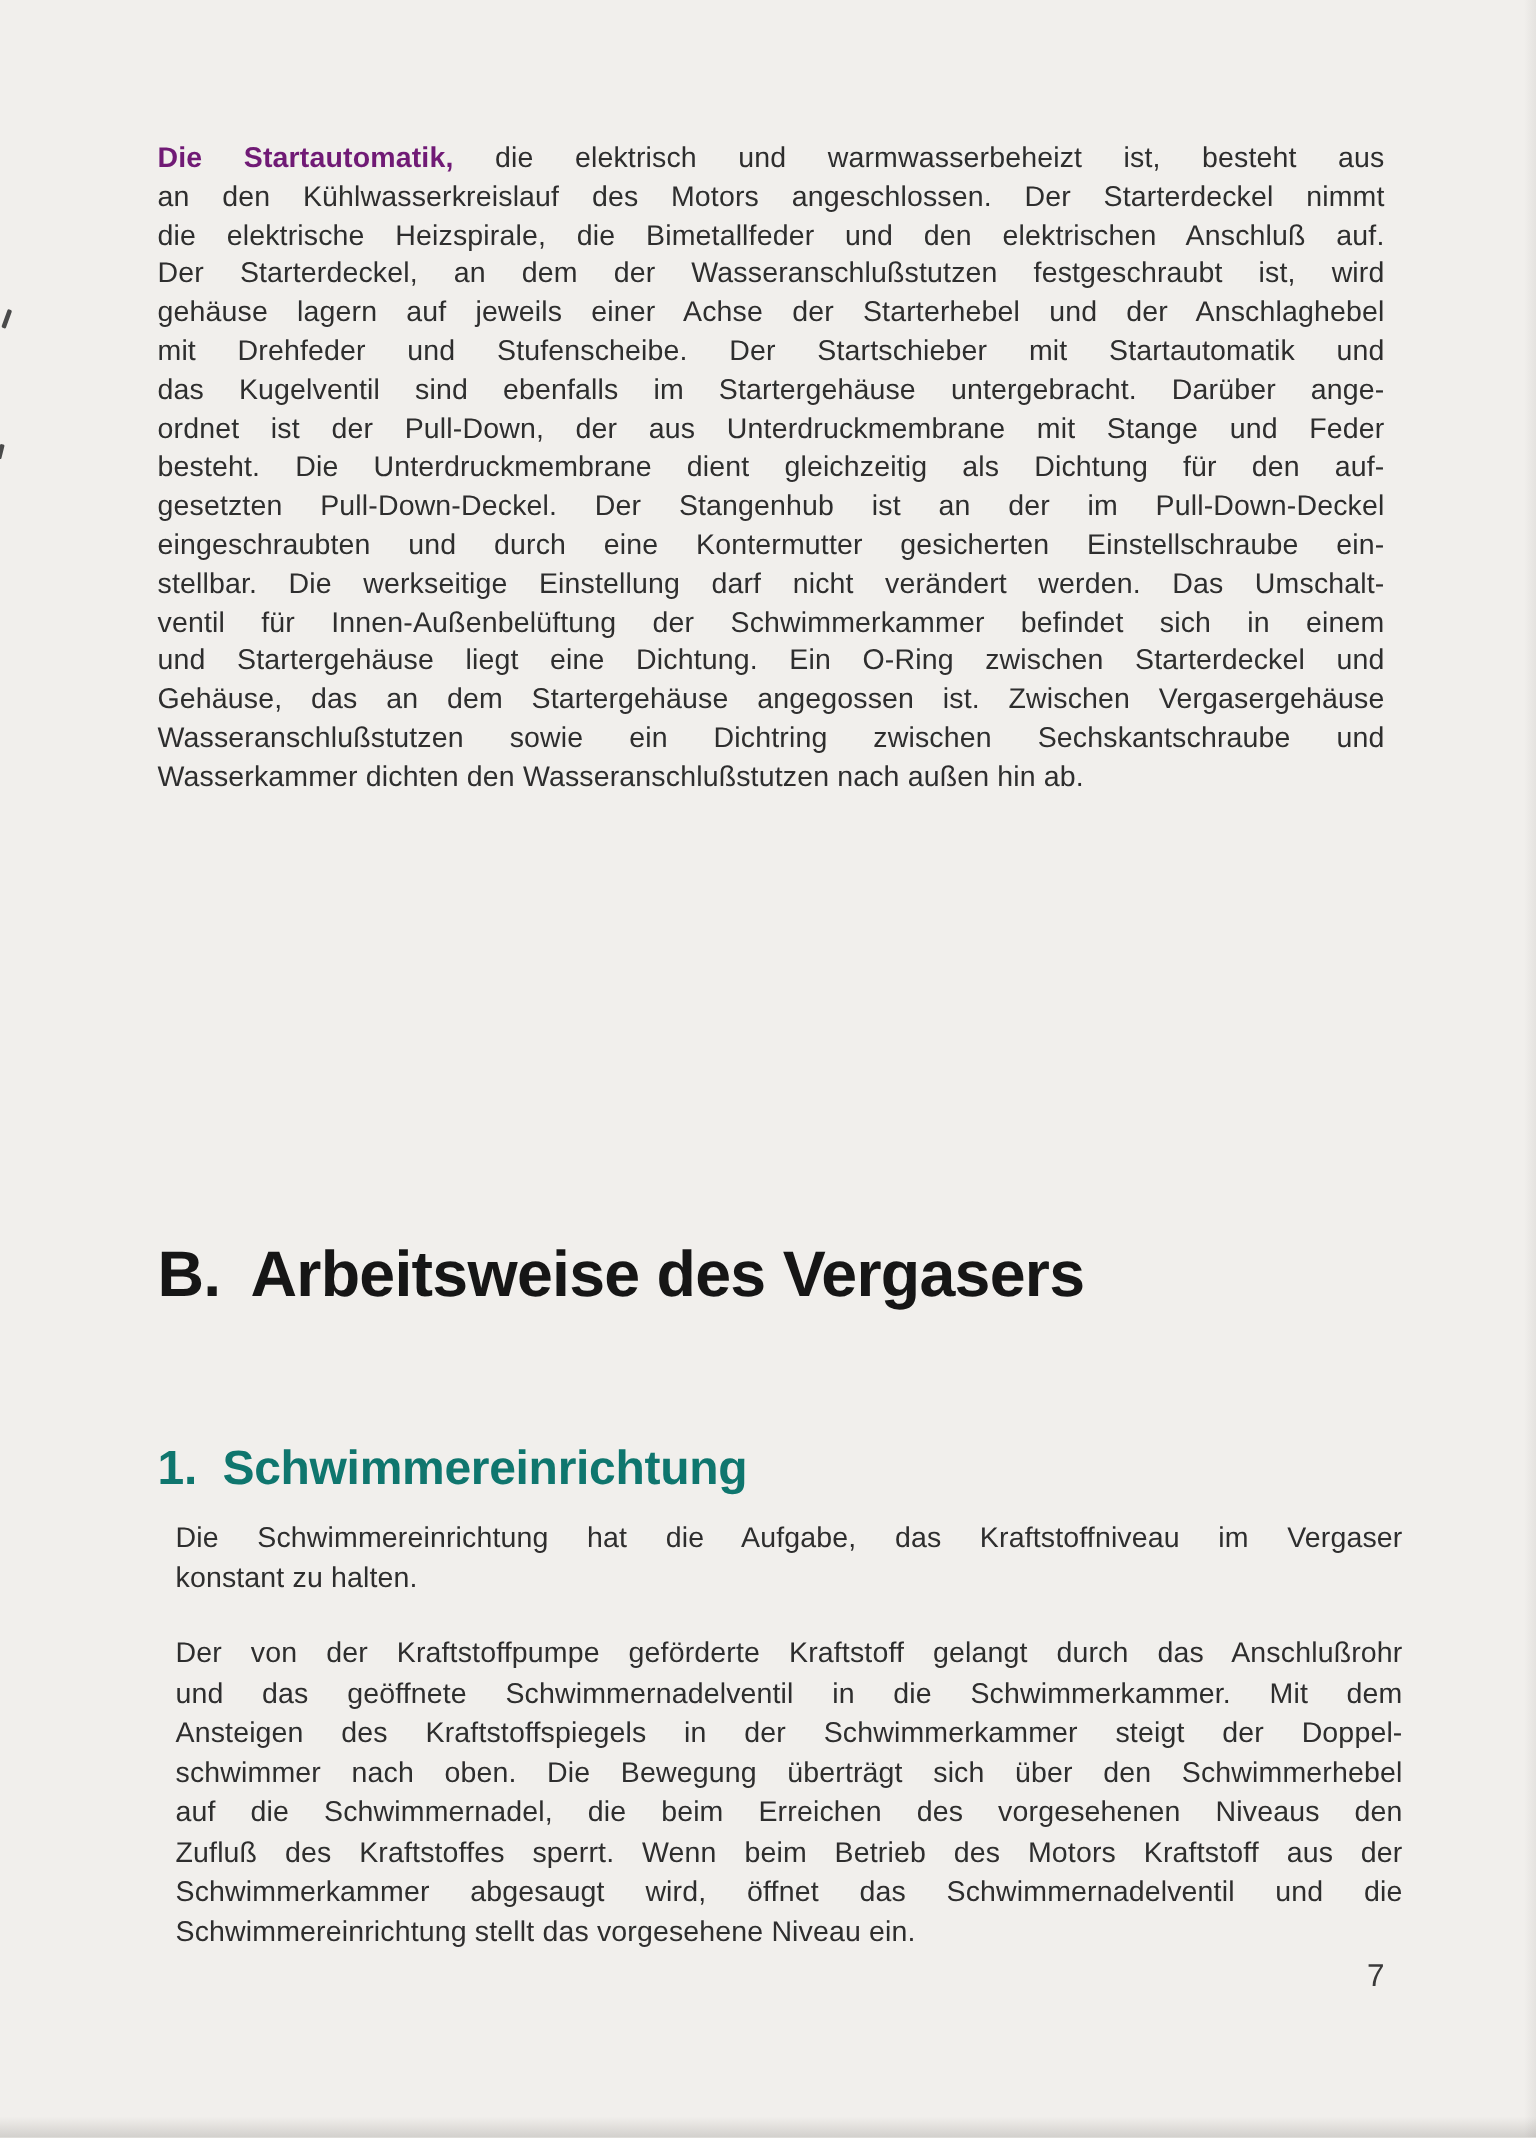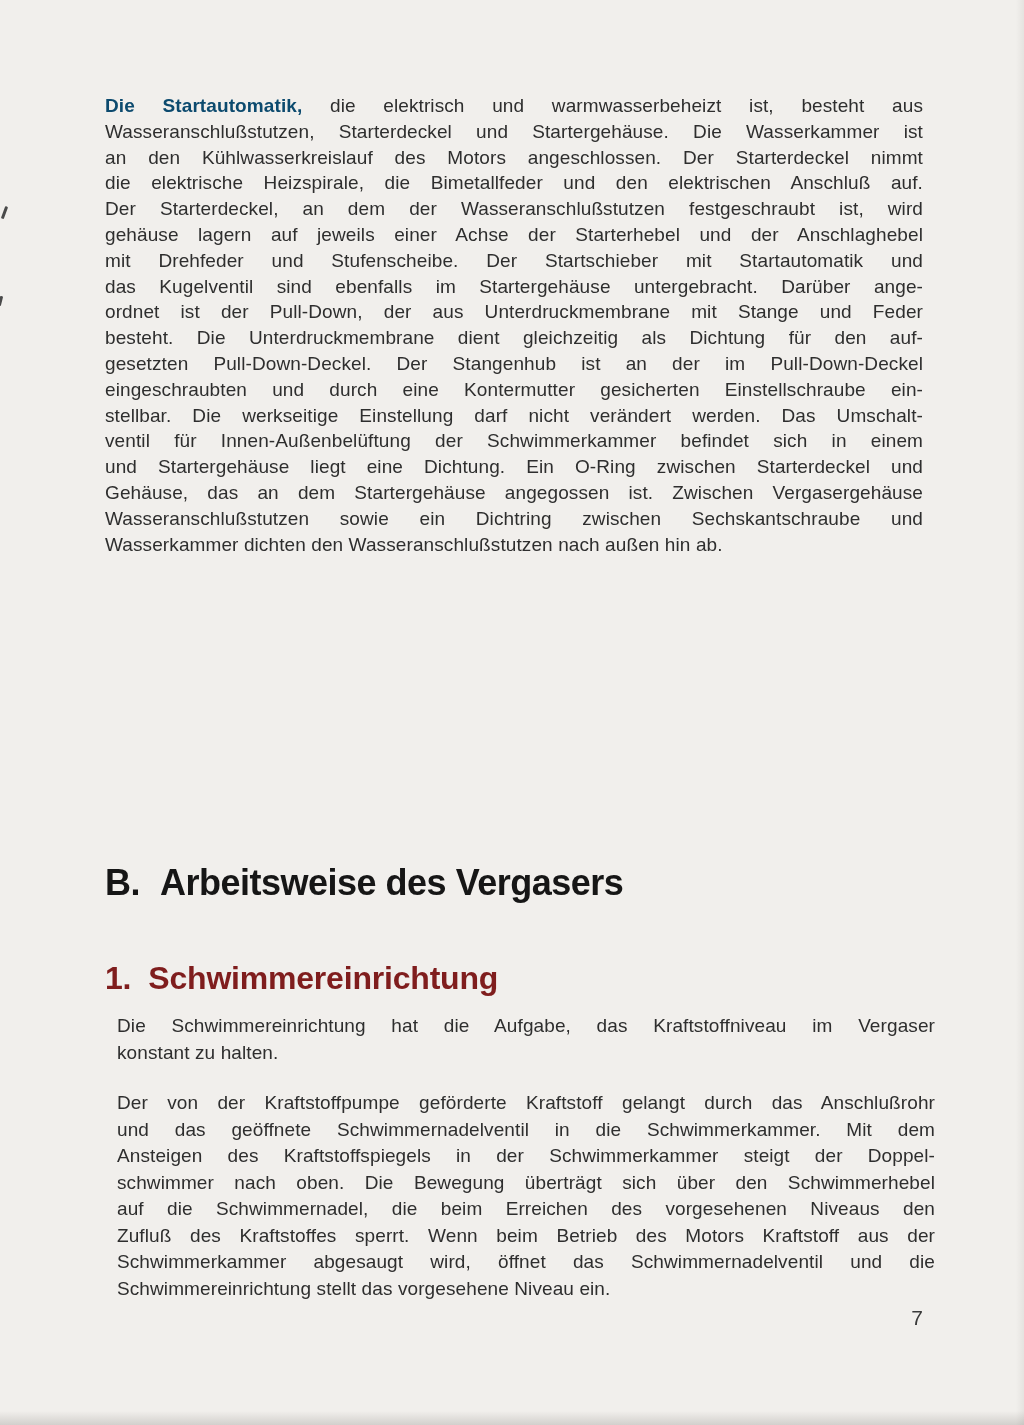--- a/index.html
+++ b/index.html
@@ -57,42 +57,42 @@
     text-align: justify;
     text-align-last: justify;
     white-space: normal;
   }
   .line.para-end {
     text-align-last: left;
   }
 
   .lead-bold {
     font-weight: bold;
-    color: #0c4a6e;
+    color: #701a75;
   }
 
   .section-heading {
     position: absolute;
     left: 105px;
-    top: 862px;
-    font-size: 36px;
+    top: 826px;
+    font-size: 43px;
     font-weight: bold;
     color: #161616;
     letter-spacing: -0.5px;
     white-space: nowrap;
   }
   .section-heading .h-number { margin-right: 20px; }
 
   .subsection-heading {
     position: absolute;
     left: 105px;
     top: 960px;
     font-size: 32px;
     font-weight: bold;
-    color: #7f1d1d;
+    color: #0f766e;
     letter-spacing: -0.2px;
     white-space: nowrap;
   }
   .subsection-heading .h-number { margin-right: 17px; }
 
   .page-number {
     position: absolute;
     left: 105px;
     top: 1306px;
     width: 818px;
@@ -124,21 +124,20 @@
 
   <div class="scan-artifact artifact-1"></div>
   <div class="scan-artifact artifact-2"></div>
 
   <div class="textblock body-text" style="top: 93px;">
     <div class="line">
       <span class="lead-bold">Die Startautomatik,</span>
       <span>die elektrisch und warmwasserbeheizt ist, besteht aus</span>
     </div>
     <div>
-        <div class="line">Wasseranschlußstutzen, Starterdeckel und Startergehäuse. Die Wasserkammer ist</div>
         <div class="line">an den Kühlwasserkreislauf des Motors angeschlossen. Der Starterdeckel nimmt</div>
         <div class="line">die elektrische Heizspirale, die Bimetallfeder und den elektrischen Anschluß auf.</div>
         <div class="line">Der Starterdeckel, an dem der Wasseranschlußstutzen festgeschraubt ist, wird</div>
         <div class="line">gehäuse lagern auf jeweils einer Achse der Starterhebel und der Anschlaghebel</div>
         <div class="line">mit Drehfeder und Stufenscheibe. Der Startschieber mit Startautomatik und</div>
         <div class="line">das Kugelventil sind ebenfalls im Startergehäuse untergebracht. Darüber ange-</div>
         <div class="line">ordnet ist der Pull-Down, der aus Unterdruckmembrane mit Stange und Feder</div>
         <div class="line">besteht. Die Unterdruckmembrane dient gleichzeitig als Dichtung für den auf-</div>
         <div class="line">gesetzten Pull-Down-Deckel. Der Stangenhub ist an der im Pull-Down-Deckel</div>
         <div class="line">eingeschraubten und durch eine Kontermutter gesicherten Einstellschraube ein-</div>

